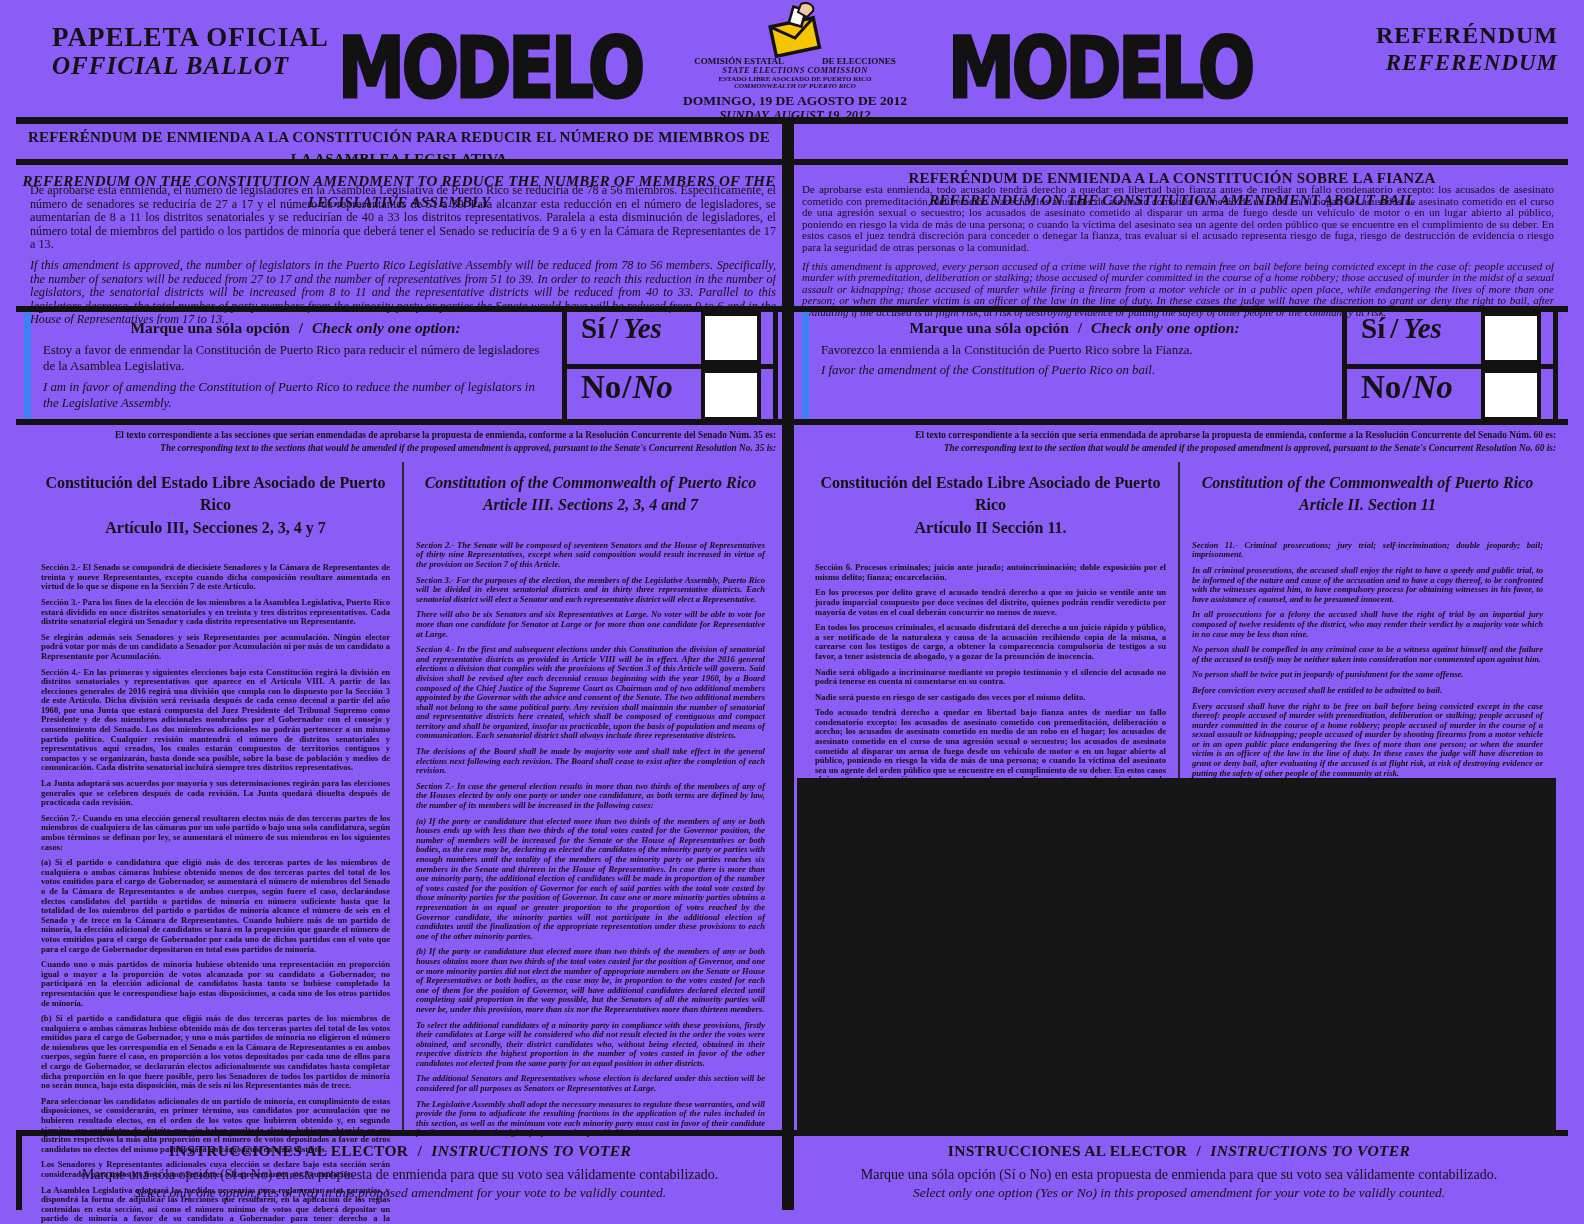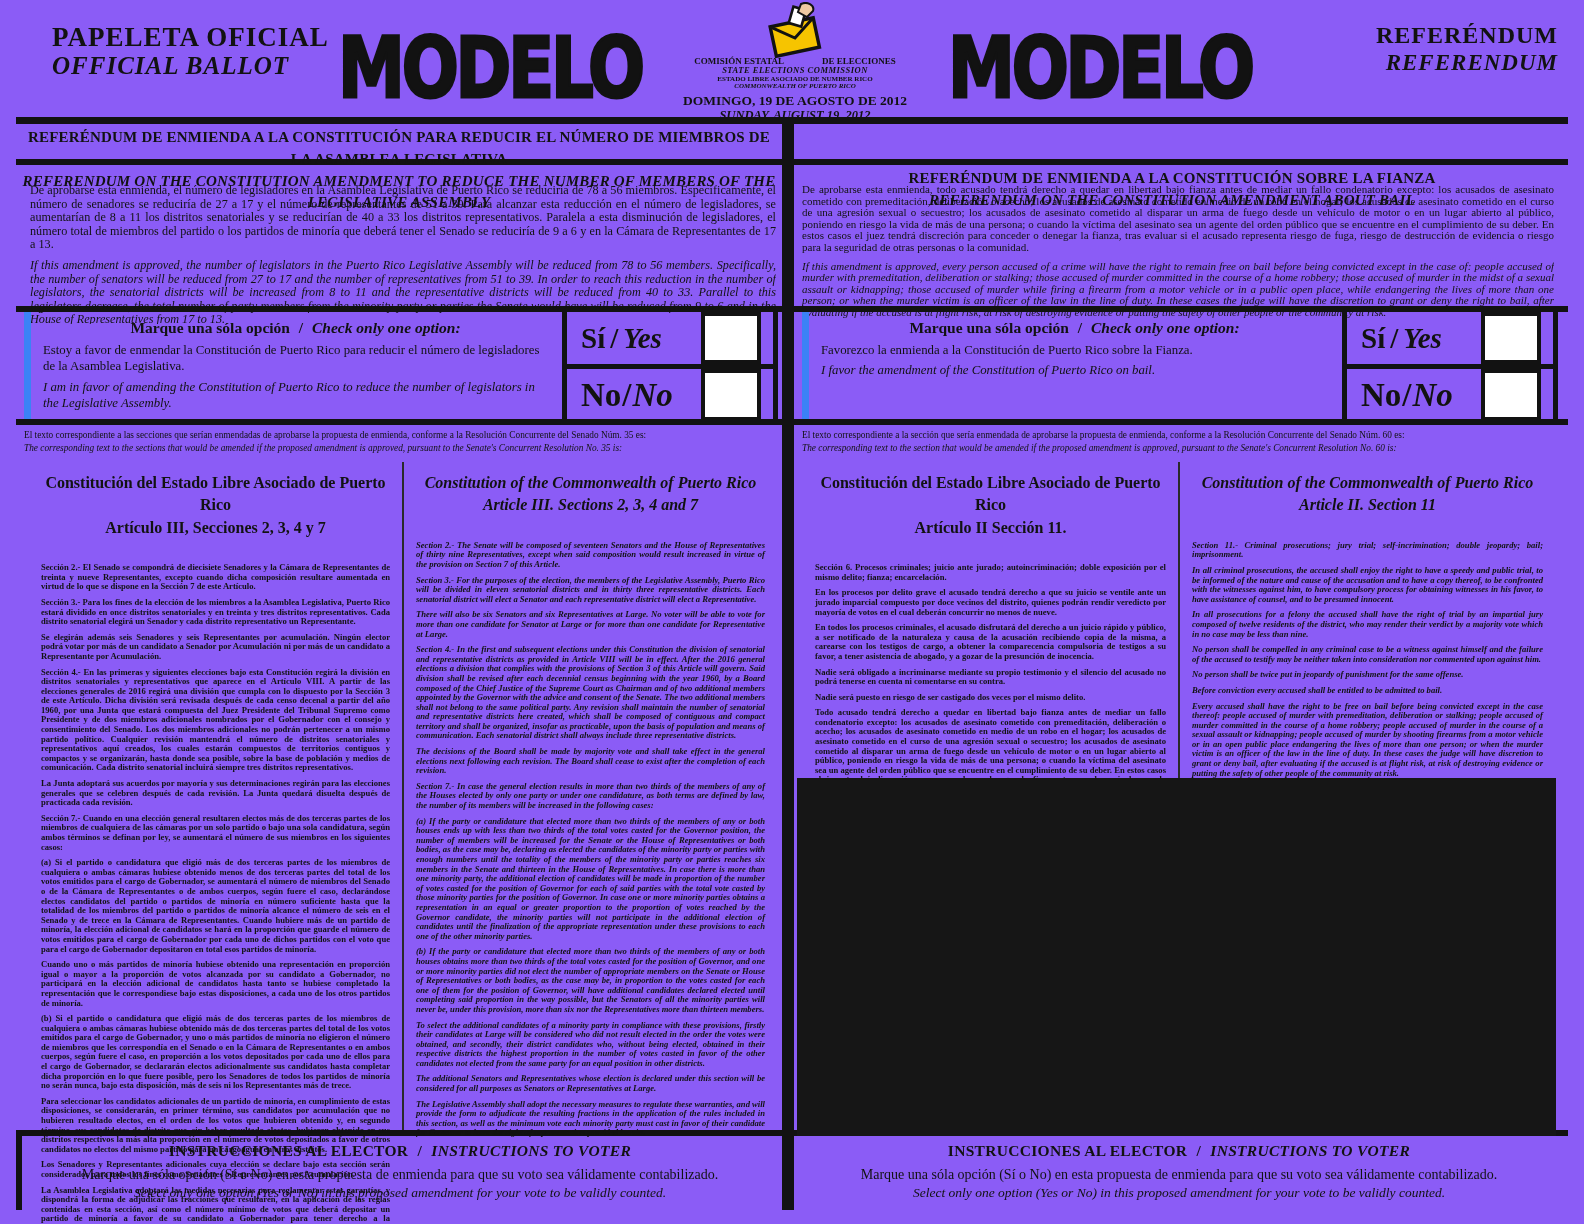--- a/index.html
+++ b/index.html
@@ -43,30 +43,30 @@
   .optbox{top:312px;height:107px;border-left:7px solid #3b82f6;border-right:5px solid #121212;
           display:flex;box-sizing:border-box;}
   .opt-l{left:24px;width:754px;}
   .opt-r{left:802px;width:756px;}
   .opt-text{flex:1;padding:7px 14px 0 12px;}
   .opt-head{font-size:15.5px;font-weight:bold;text-align:center;margin-bottom:5px;}
   .opt-head .en{font-style:italic;}
   .opt-st{font-size:12.8px;line-height:1.28;margin:0 0 4px 0;}
   .opt-st.en{font-style:italic;}
   .opt-yn{width:206px;border-left:5px solid #121212;display:flex;flex-direction:column;}
-  .opt-row{flex:1;display:flex;align-items:center;justify-content:space-between;padding:0 12px 0 14px;}
+  .opt-row{flex:1;display:flex;align-items:flex-start;justify-content:space-between;padding:0 12px 0 14px;}
   .opt-row + .opt-row{border-top:5px solid #121212;}
   .yn-label{font-weight:bold;font-size:29px;white-space:nowrap;}
   .yn-label .en{font-style:italic;}
   .row-no .yn-label{font-size:33px;}
   .sep-yes{margin:0 5px;}
   .sep-no{margin:0 1px;}
   .chk{width:52px;height:44px;border:4px solid #121212;background:#fff;}
   
-  .note{top:429px;text-align:left;line-height:1.35;font-size:9.3px;}
+  .note{top:429px;text-align:right;line-height:1.35;font-size:9.3px;font-weight:bold;}
   .note .en{font-style:italic;}
   .note-l{left:24px;width:752px;}
   .note-r{left:802px;width:754px;}
   
   .cols{top:462px;display:flex;}
   .cols-l{left:28px;width:750px;}
   .cols-r{left:802px;width:754px;}
   .col{width:50%;box-sizing:border-box;padding:0 13px;}
   .col-hdr{font-size:16px;font-weight:bold;text-align:center;line-height:1.4;margin:10px 0 24px 0;}
   .col.en .col-hdr{font-style:italic;}
@@ -106,21 +106,21 @@
         <path d="M9 20 L31 36 L53 20" fill="none" stroke="#121212" stroke-width="3"></path>
       </g>
       <rect x="27" y="6" width="13" height="17" fill="#ffffff" stroke="#121212" stroke-width="2.6" transform="rotate(16 33 14)"></rect>
       <path d="M37 2 C43 -1 51 3 49 9 L43 15 L34 10 Z" fill="#F0C9A2" stroke="#121212" stroke-width="2"></path>
     </svg>
     <div class="cm1">
       <span>COMISIÓN ESTATAL</span>
       <span>DE ELECCIONES</span>
     </div>
     <div class="cm2">STATE ELECTIONS COMMISSION</div>
-    <div class="cm3">ESTADO LIBRE ASOCIADO DE NUMBER RICO</div>
+    <div class="cm3">ESTADO LIBRE ASOCIADO DE PUERTO RICO</div>
     <div class="cm4">COMMONWEALTH OF PUERTO RICO</div>
     <div class="cmd1">DOMINGO, 19 DE AGOSTO DE 2012</div>
     <div class="cmd2">SUNDAY, AUGUST 19, 2012</div>
   </div>
 
   <div class="abs hdr-right">
     <div class="l1">REFERÉNDUM</div>
     <div class="l2">REFERENDUM</div>
   </div>
 

